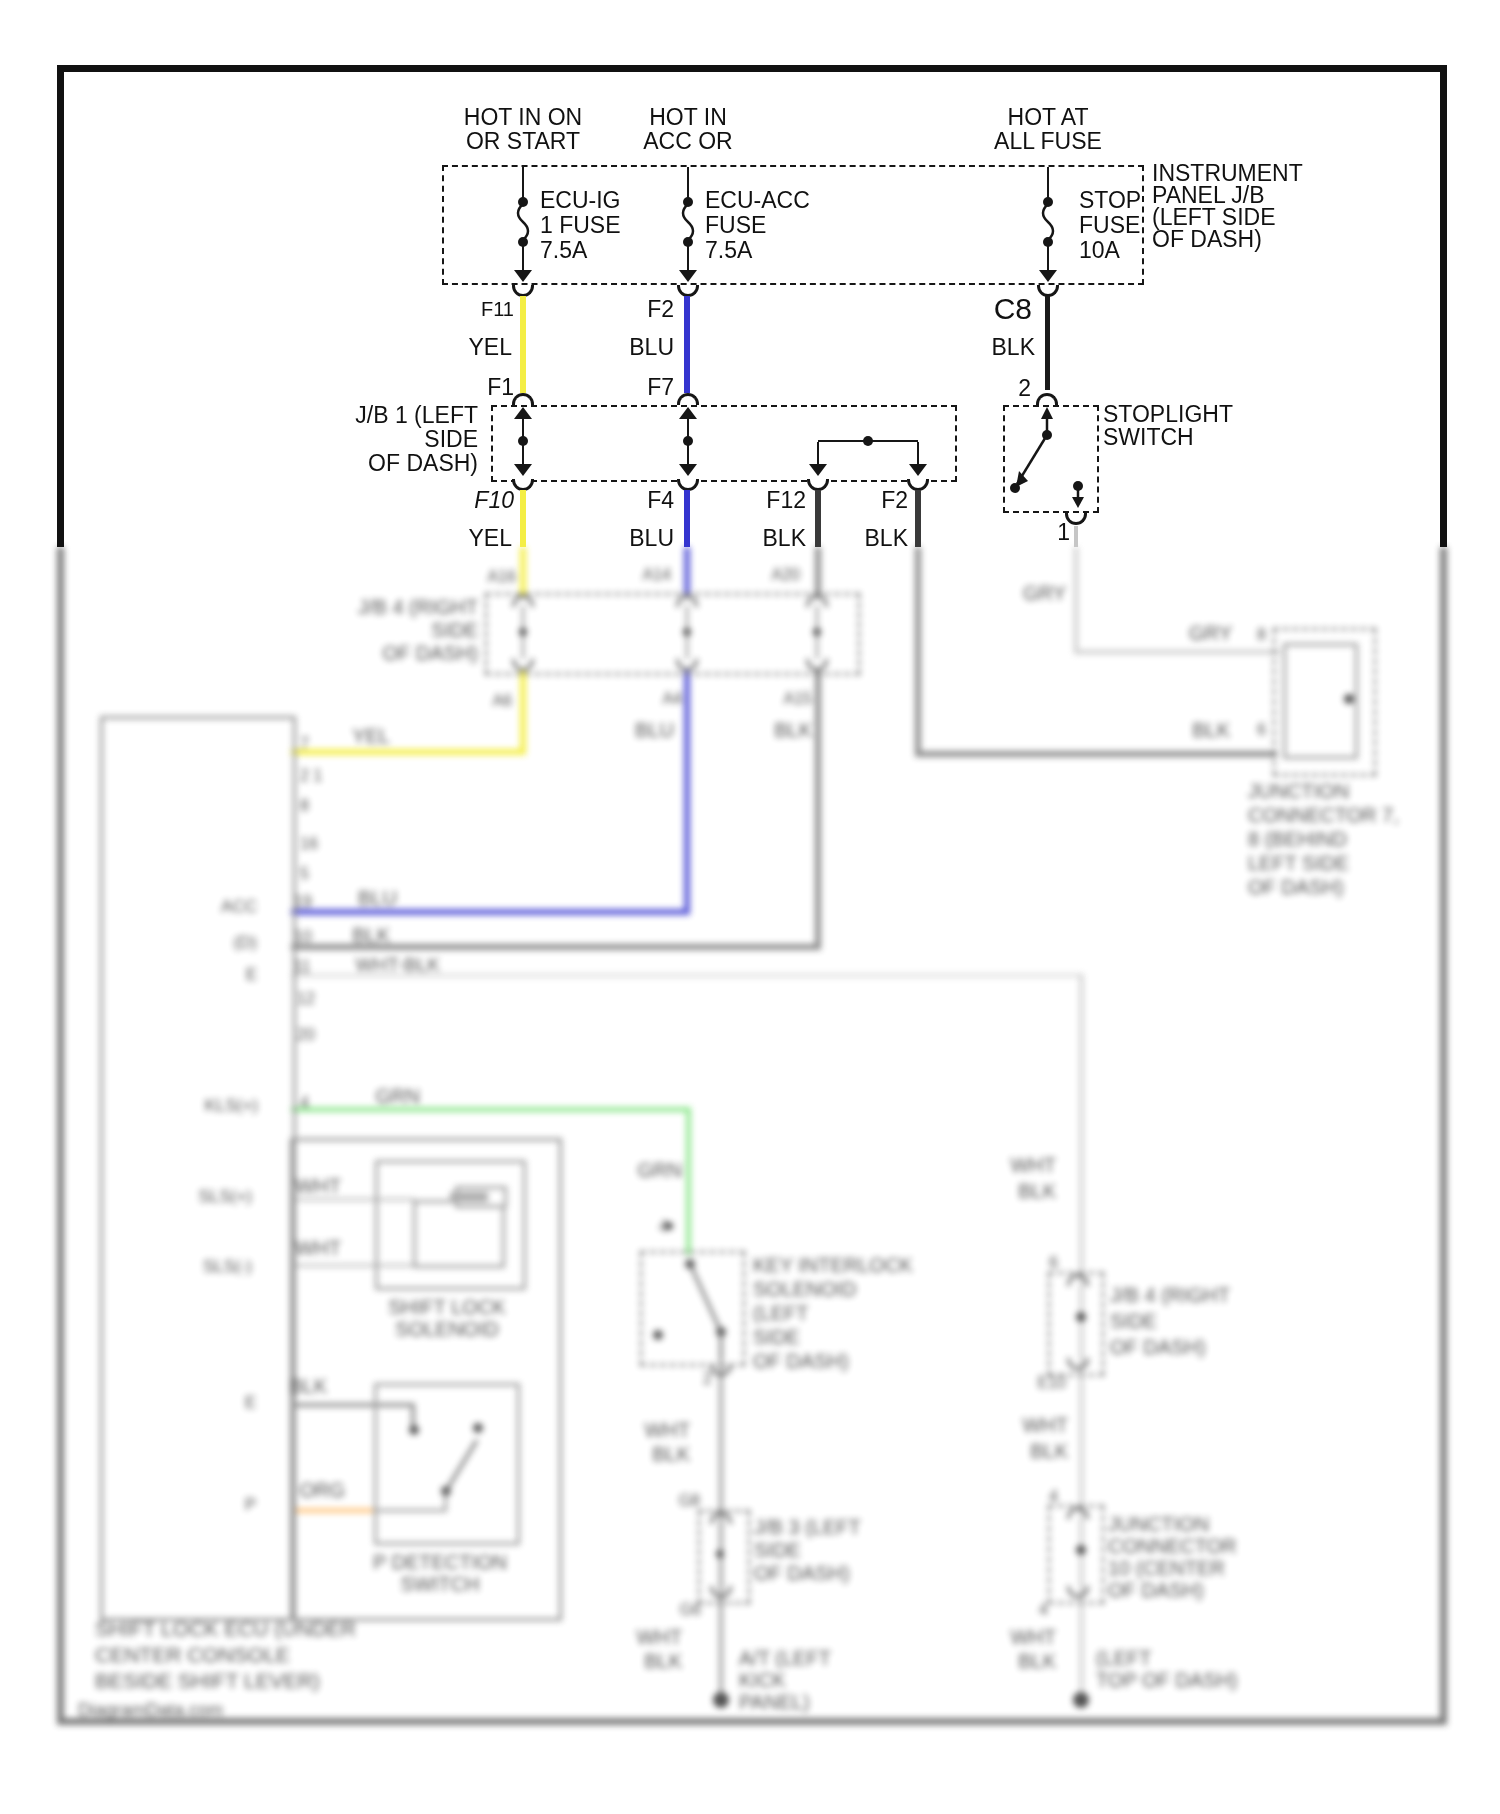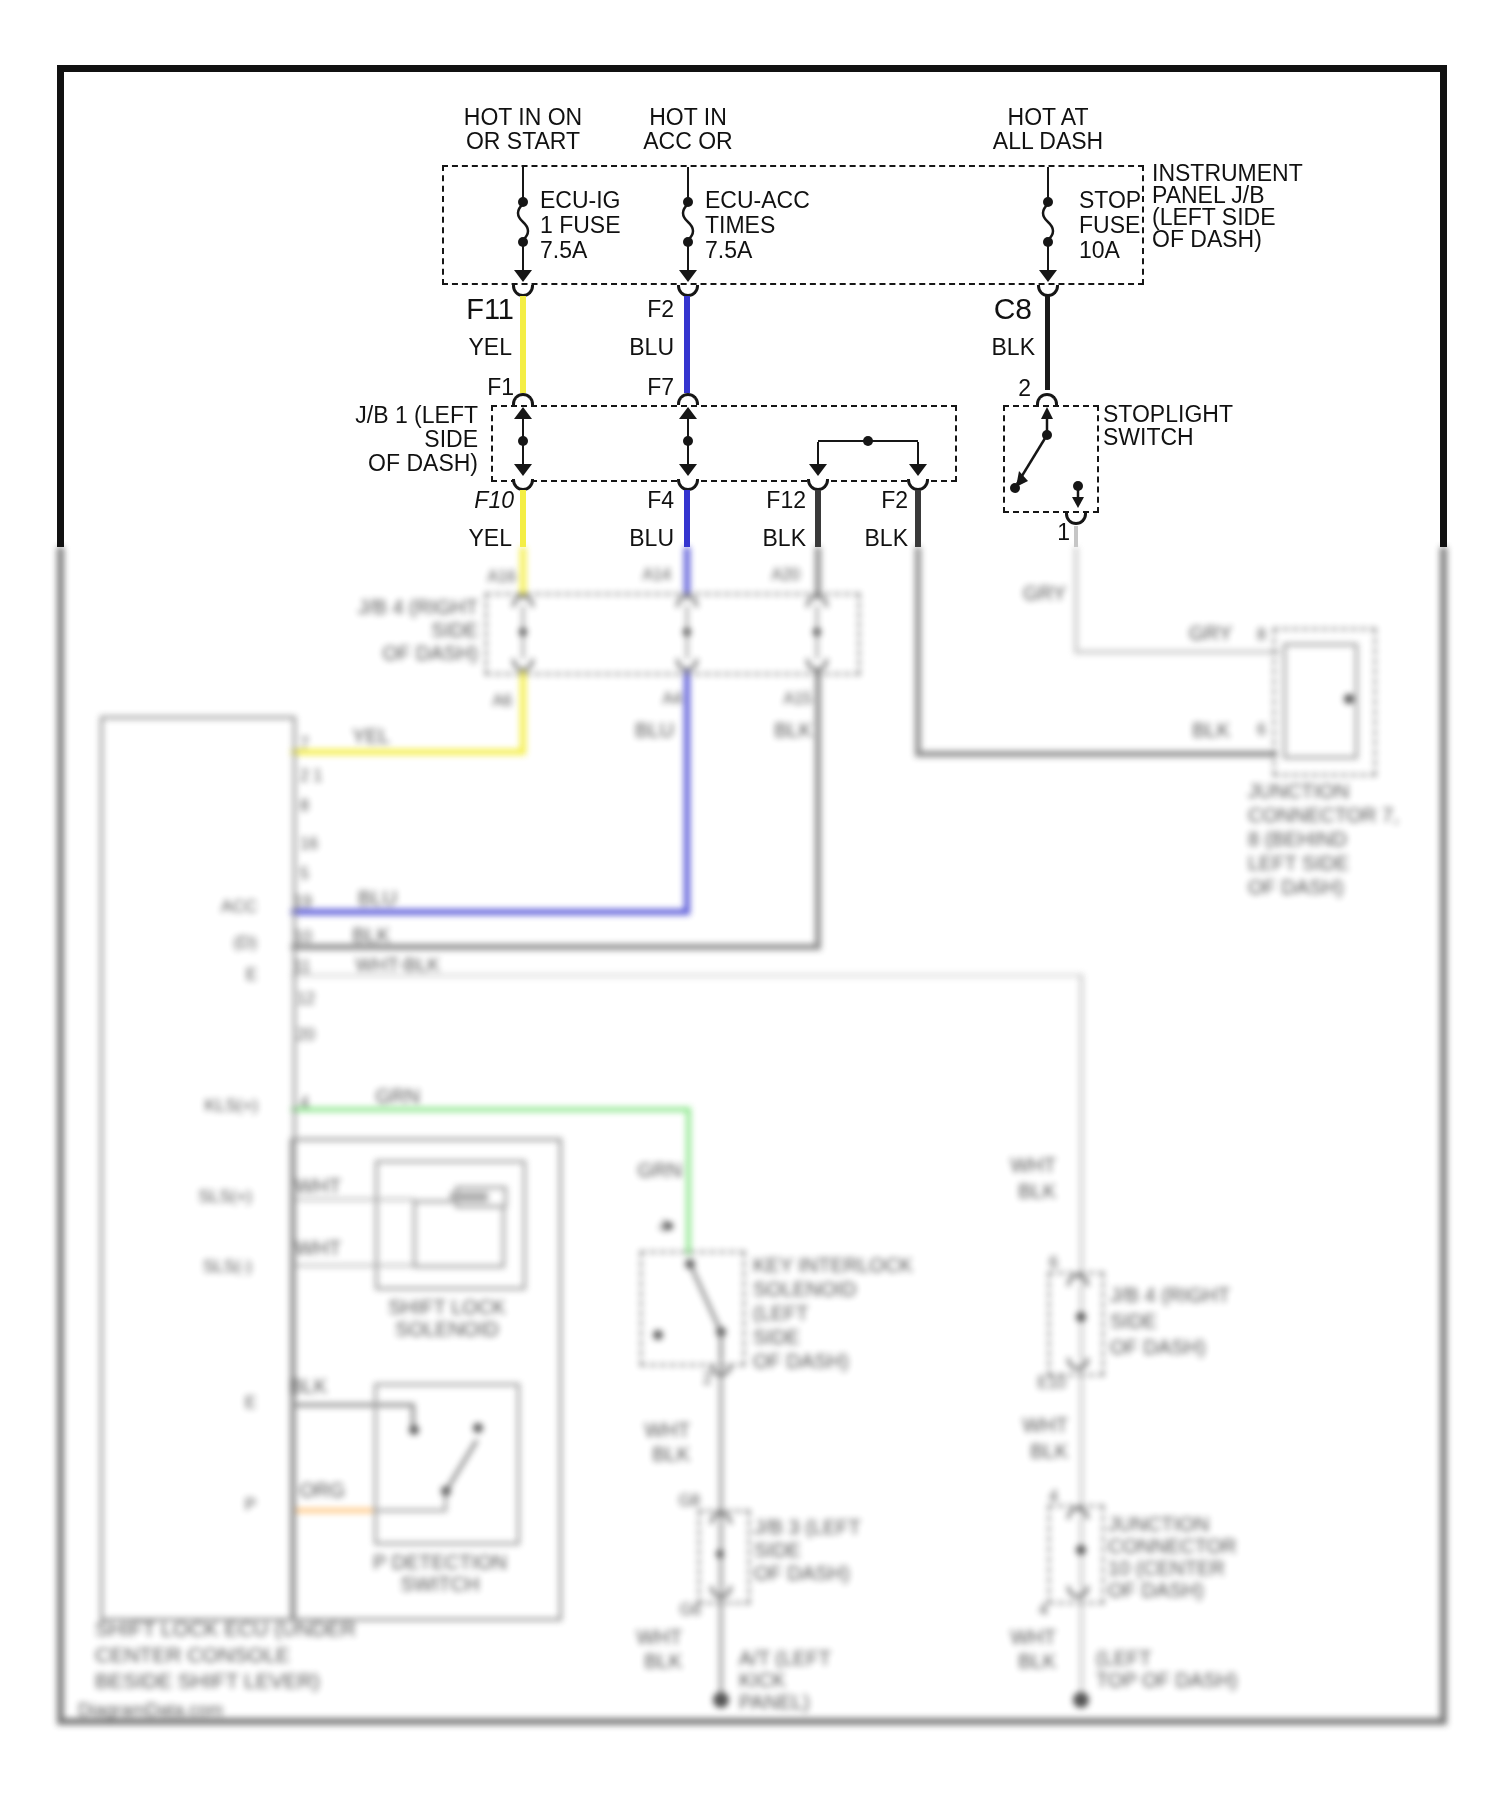--- a/index.html
+++ b/index.html
@@ -306,35 +306,35 @@
     </svg>
     <div class="cup cupU" style="left:1065px;top:513px;"></div>
     <div class="wire" style="left:1074px;top:526px;width:4px;height:21px;background:#c6c6c6;"></div>
 
     <div id="sharp-labels">
         <div class="lbl" style="font-size: 23px; line-height: 24px; top: 105px; left: 523px; transform: translateX(-50%); text-align: center;">HOT IN ON
 OR START</div>
         <div class="lbl" style="font-size: 23px; line-height: 24px; top: 105px; left: 688px; transform: translateX(-50%); text-align: center;">HOT IN
 ACC OR</div>
         <div class="lbl" style="font-size: 23px; line-height: 24px; top: 105px; left: 1048px; transform: translateX(-50%); text-align: center;">HOT AT
-ALL DASH</div>
+ALL FUSE</div>
         <div class="lbl" style="font-size: 23px; line-height: 25px; top: 188px; left: 540px;">ECU-IG
 1 FUSE
 7.5A</div>
         <div class="lbl" style="font-size: 23px; line-height: 25px; top: 188px; left: 705px;">ECU-ACC
-TIMES
+FUSE
 7.5A</div>
         <div class="lbl" style="font-size: 23px; line-height: 25px; top: 188px; left: 1064px; margin-left: 15px;">STOP
 FUSE
 10A</div>
         <div class="lbl" style="font-size: 23px; line-height: 22px; top: 162px; left: 1152px;">INSTRUMENT
 PANEL J/B
 (LEFT SIDE
 OF DASH)</div>
-        <div class="lbl" style="font-size: 29px; line-height: 24px; top: 297px; right: 986px; text-align: right;">F11</div>
+        <div class="lbl" style="font-size: 20px; line-height: 24px; top: 297px; right: 986px; text-align: right;">F11</div>
         <div class="lbl" style="font-size: 23px; line-height: 24px; top: 297px; right: 826px; text-align: right;">F2</div>
         <div class="lbl" style="font-size: 30px; line-height: 24px; top: 297px; right: 468px; text-align: right;">C8</div>
         <div class="lbl" style="font-size: 23px; line-height: 24px; top: 335px; right: 988px; text-align: right;">YEL</div>
         <div class="lbl" style="font-size: 23px; line-height: 24px; top: 335px; right: 826px; text-align: right;">BLU</div>
         <div class="lbl" style="font-size: 23px; line-height: 24px; top: 335px; right: 465px; text-align: right;">BLK</div>
         <div class="lbl" style="font-size: 23px; line-height: 24px; top: 375px; right: 986px; text-align: right;">F1</div>
         <div class="lbl" style="font-size: 23px; line-height: 24px; top: 375px; right: 826px; text-align: right;">F7</div>
         <div class="lbl" style="font-size: 23px; line-height: 24px; top: 376px; right: 469px; text-align: right;">2</div>
         <div class="lbl" style="font-size: 23px; line-height: 24px; top: 403px; right: 1022px; text-align: right;">J/B 1 (LEFT
 SIDE

